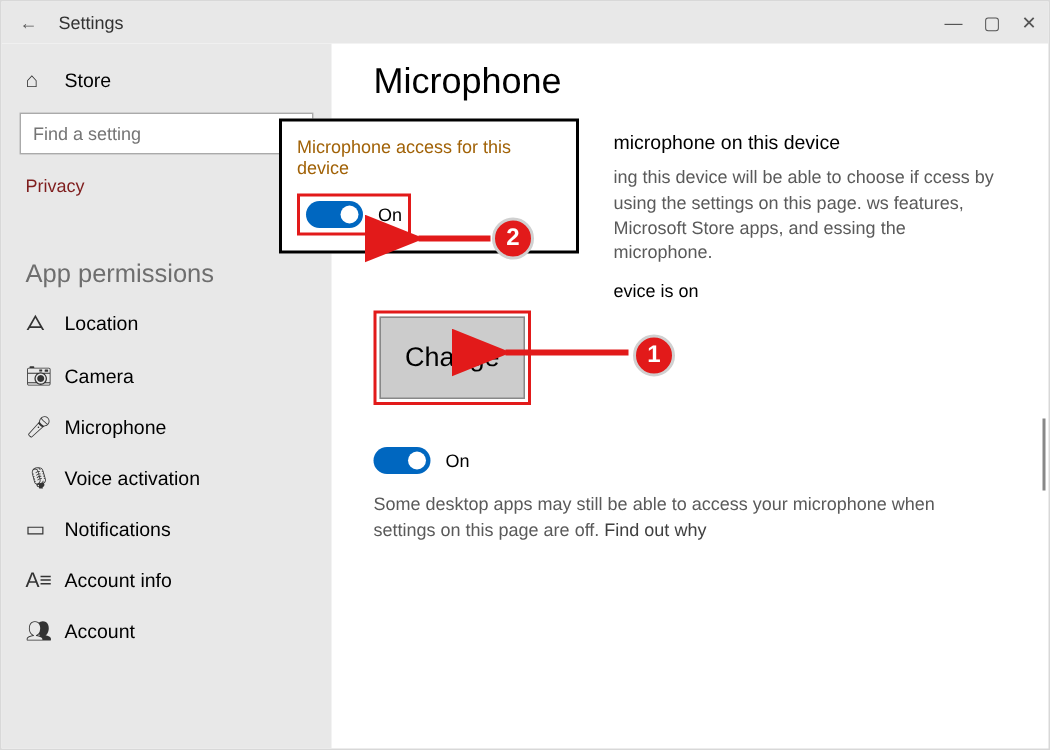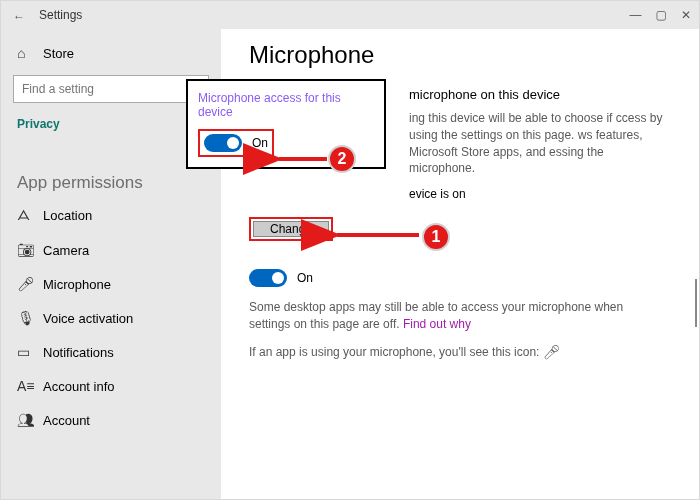--- a/index.html
+++ b/index.html
@@ -60,49 +60,49 @@
   }
   .sb-search input {
     width:100%;
     padding:6px 8px;
     border:1px solid #aaa;
     background:#ffffff;
     font-size:12px;
   }
   .sb-heading {
     padding: 4px 16px;
-    font-weight:700;
+    font-weight:400;
     font-size:12px;
-    color:#0f766e;
+    color:#7f1d1d;
   }
   .sb-subheading {
     padding: 8px 16px 4px;
     font-size:17px;
     color:#6e6e6e;
   }
 
   .content {
     flex:1;
     position:relative;
     padding: 12px 32px 0 28px;
     overflow:hidden;
     color:#000;
   }
   .content h1 { font-size:24px; font-weight:400; margin-bottom:18px; }
   .content h2 { font-size:13px; font-weight:400; margin-top:8px; margin-bottom:8px; }
   .content p { font-size:12px; color:#5a5a5a; margin-bottom:10px; line-height:1.4; }
-  .status-line { font-size:12px; color:#000; margin-bottom:16px; }
-  .link { color:#a21caf; }
+  .status-line { font-size:12px; color:#000; margin-bottom:6px; }
+  .link { color:#404040; }
 
   .change-btn {
     display:inline-block;
-    padding:0 16px;
+    padding:16px 16px;
     border:1px solid #888;
     background:#ccc;
-    font-size:12px;
+    font-size:18px;
     margin-bottom:18px;
   }
   .red-box-change {
     display:inline-block;
     border:2px solid #e21a1a;
     padding:2px;
     margin-bottom:18px;
   }
 
   .toggle-row { display:flex; align-items:center; gap:10px; margin-bottom:12px; }
@@ -129,21 +129,21 @@
   
   .popup {
     position:absolute;
     left:185px; top:78px;
     width:200px;
     background:#fff;
     border:2px solid #000;
     padding:10px 10px 10px 10px;
     z-index:10;
   }
-  .popup-title { font-size:12px; color:#8b5cf6; margin-bottom:10px; }
+  .popup-title { font-size:12px; color:#a16207; margin-bottom:10px; }
   .popup .red-box-toggle {
     border:2px solid #e21a1a;
     padding:3px 4px 3px 4px;
     display:inline-flex;
     align-items:center;
     gap:10px;
   }
 
   
   .badge {
@@ -249,23 +249,20 @@
 
       <div class="toggle-row">
         <span class="toggle"></span>
         <span class="toggle-label">On</span>
       </div>
 
       <p>
         <span>Some desktop apps may still be able to access your microphone when settings on this page are off. </span><span class="link">Find out why</span>
       </p>
 
-      <p>
-        <span>If an app is using your microphone, you'll see this icon: </span><span class="mic-icon-inline">🎤︎</span>
-      </p>
 
       <div class="scroll-indicator"></div>
     </div>
   </div>
 
   <div class="popup">
     <div class="popup-title">Microphone access for this device</div>
     <span class="red-box-toggle">
       <span class="toggle"></span>
       <span class="toggle-label">On</span>

